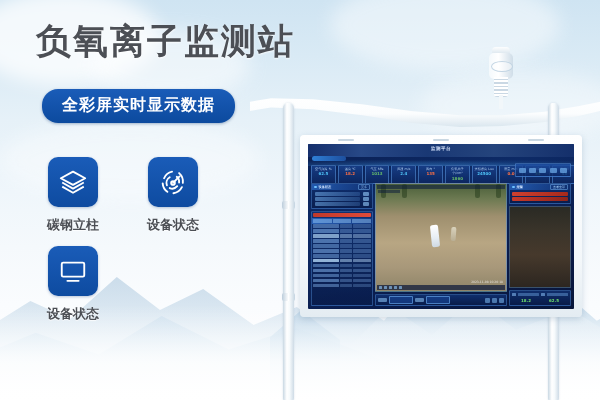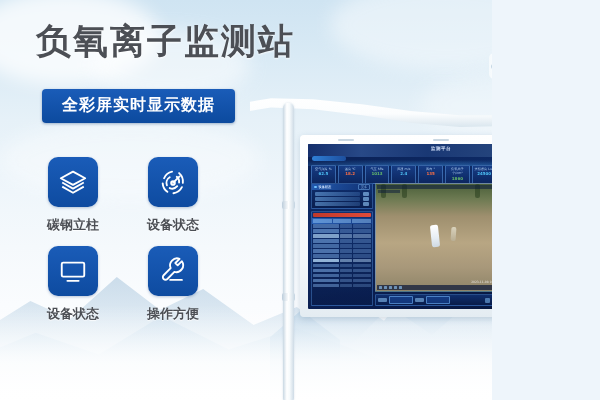--- a/index.html
+++ b/index.html
@@ -1,21 +1,21 @@
 <!DOCTYPE html>
 <html><head>
 <meta charset="utf-8">
 <style>
   html,body{margin:0;padding:0;}
   body{
     width:600px;height:400px;overflow:hidden;
     font-family:"Liberation Sans","DejaVu Sans",sans-serif;
     background:#eef5fb;
   }
-  .stage{position:relative;width:492px;height:400px;overflow:hidden;}
+  .stage{position:relative;width:600px;height:400px;overflow:hidden;}
 
   
   .sky{
     position:absolute;inset:0;
     background:linear-gradient(180deg,
       #cfe4f2 0%, #d9eaf5 14%, #e6f1f8 30%,
       #eff6fb 48%, #f5f9fc 62%, #fafcfe 76%, #ffffff 100%);
   }
   .cloud{position:absolute;border-radius:50%;background:rgba(255,255,255,.75);filter:blur(9px);}
   .c1{left:-30px;top:-10px;width:190px;height:95px;}
@@ -54,21 +54,21 @@
 
   
   .title{
     position:absolute;left:36px;top:23px;
     font-size:35px;line-height:1;font-weight:bold;
     color:#4c4f55;letter-spacing:2px;white-space:nowrap;
     text-shadow:0 1px 2px rgba(255,255,255,.85);
   }
   .badge{
     position:absolute;left:42px;top:89px;
-    padding:6px 20px 7px 20px;border-radius:4px;
+    padding:6px 20px 7px 20px;border-radius:16px;
     background:linear-gradient(180deg,#1a5cb8,#0c4a9e);
     color:#fff;font-size:16px;font-weight:bold;letter-spacing:1px;
     white-space:nowrap;box-shadow:0 1px 3px rgba(10,50,110,.35);
   }
 
   
   .features{position:absolute;left:48px;top:157px;width:210px;font-family:Liberation Serif, serif;}
   .frow{display:flex;gap:50px;margin-bottom:12px;}
   .feat{width:50px;display:flex;flex-direction:column;align-items:center;}
   .tile{
@@ -322,31 +322,20 @@
         <div class="tile">
           <svg width="30" height="30" viewBox="0 0 32 32">
             <g fill="none" stroke="#ffffff" stroke-width="2" stroke-linejoin="round" stroke-linecap="round">
               <rect x="4" y="7" width="24" height="15" rx="1.5"></rect>
               <path d="M10 26.5 H22"></path>
             </g>
           </svg>
         </div>
         <div class="flabel">设备状态</div>
       </div>
-      <div class="feat">
-        <div class="tile">
-          <svg width="30" height="30" viewBox="0 0 32 32">
-            <g fill="none" stroke="#ffffff" stroke-width="2" stroke-linejoin="round" stroke-linecap="round">
-              <path d="M25.5 5.5 L21 10 L18.5 7.5 L23 3 A7.5 7.5 0 0 0 13.5 13 L6 20.5 A2.8 2.8 0 0 0 10 24.5 L17.5 17 A7.5 7.5 0 0 0 25.5 5.5 Z"></path>
-              <path d="M13 25.5 H25.5"></path>
-            </g>
-          </svg>
-        </div>
-        <div class="flabel">操作方便</div>
-      </div>
     </div>
   </div>
 
   <div class="station">
 
     <div class="sensor">
       <div class="cap"></div>
         <div class="body"></div>
         <div class="cup"></div>
       <div class="rad"></div>

